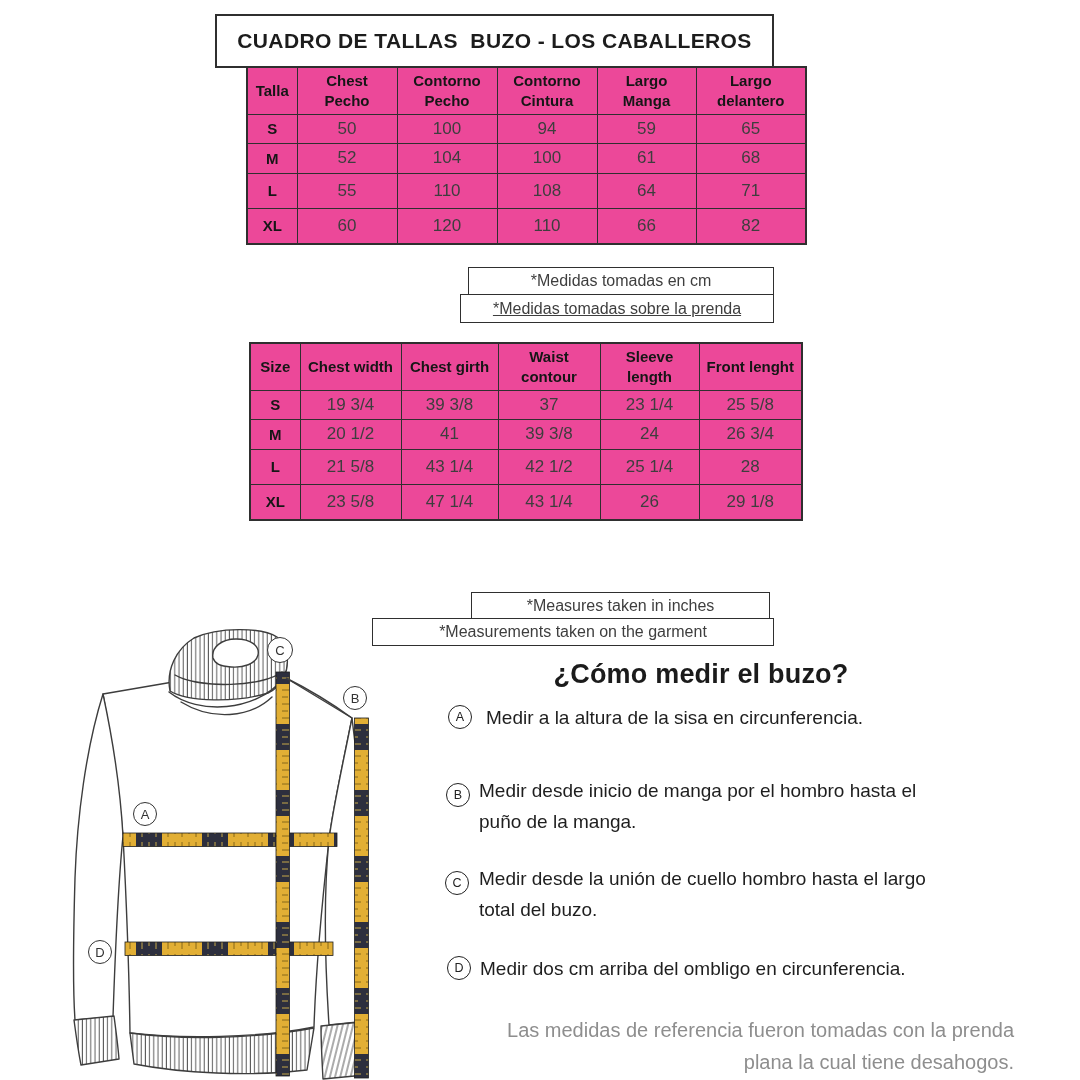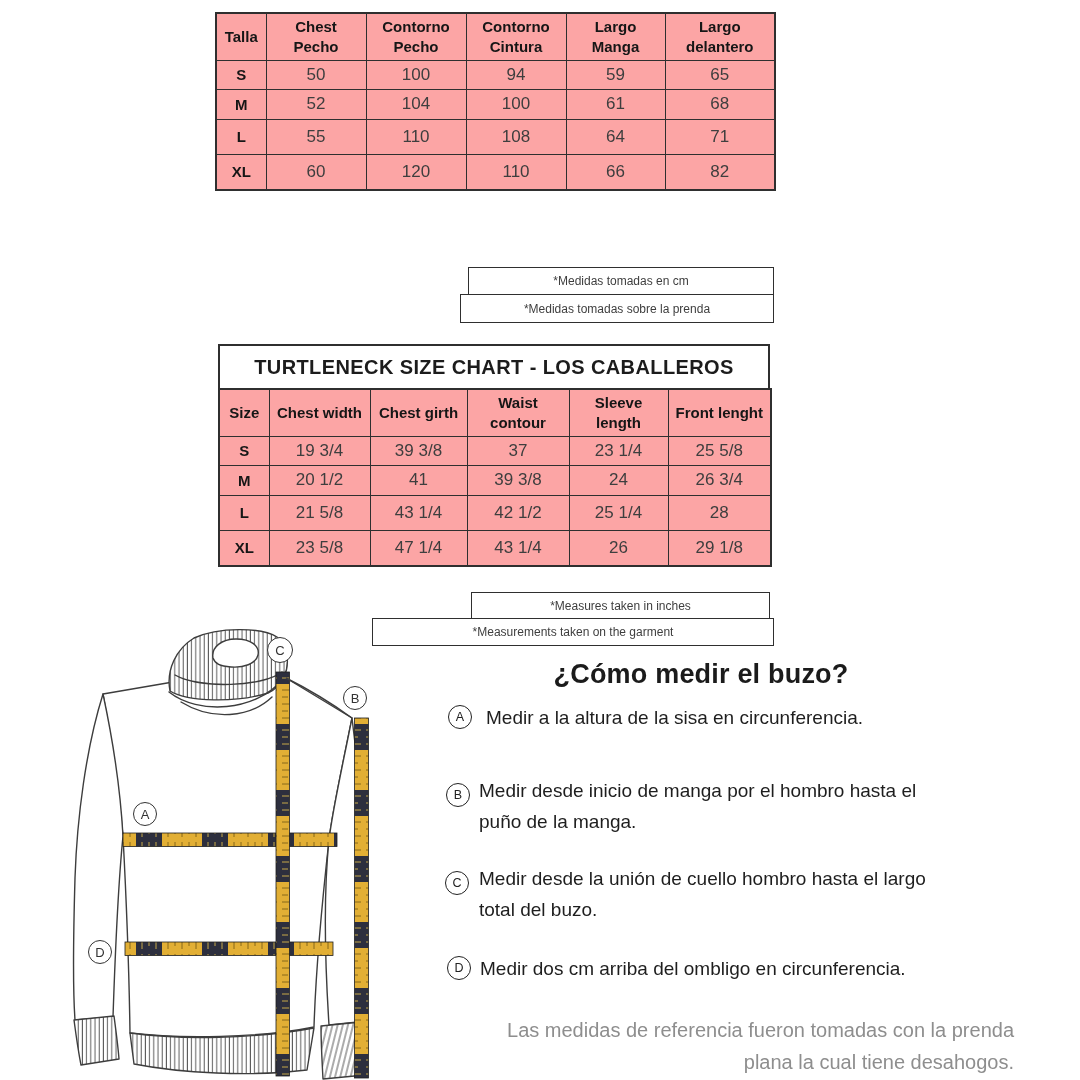--- a/index.html
+++ b/index.html
@@ -12,42 +12,43 @@
   
   .size-table { position:absolute; }
   .tbl-title {
     border:2px solid #2f2f2f; display:flex; align-items:center; justify-content:center;
     font-weight:bold; letter-spacing:.4px; color:#1c1c1c; background:#fff;
   }
   .tbl-title.es { height:54px; font-size:21px; }
   .tbl-title.en { height:46px; font-size:20px; }
   table.sizes {
     width:100%; border-collapse:collapse; table-layout:fixed; margin-top:-2px;
-    background:#fca5a5;
+    background:#ec4899;
+    margin-left:31px;
   }
   table.sizes th, table.sizes td {
     border:1.5px solid #2f2f2f; text-align:center; vertical-align:middle; overflow:hidden;
   }
   table.sizes thead th {
     font-size:15px; font-weight:bold; color:#161616; white-space:pre-line; line-height:1.3;
     height:47px;
   }
   table.sizes td { font-size:17px; color:#3e3e3e; font-weight:normal; }
   table.sizes tbody th { font-size:15px; font-weight:bold; color:#161616; }
   table.sizes tr.r0 > * { height:29px; }
   table.sizes tr.r1 > * { height:30px; }
   table.sizes tr.r2 > * { height:35px; }
   table.sizes tr.r3 > * { height:36px; }
   table.sizes { border:2px solid #2f2f2f; }
 
   
   .note {
     position:absolute; border:1.5px solid #2f2f2f; background:#fff;
     display:flex; align-items:center; justify-content:center;
-    font-size:12px; color:#3e3e3e; white-space:nowrap;
+    font-size:16px; color:#3e3e3e; white-space:nowrap;
   }
 
   
   .howto-title {
     position:absolute; text-align:center; font-size:27px; color:#1b1b1b; letter-spacing:.2px;
   }
   .item-circle {
     position:absolute; width:24px; height:24px; border:1.4px solid #222; border-radius:50%;
     display:flex; align-items:center; justify-content:center;
     font-size:12.5px; color:#222; background:#fff;
@@ -64,20 +65,21 @@
   .diagram-circle {
     position:absolute; border:1.4px solid #333; border-radius:50%; background:#fff;
     display:flex; align-items:center; justify-content:center;
     font-size:13px; color:#333;
   }
 </style>
 </head>
 <body>
 
 <section class="size-table" style="left:215px; top:14px; width:559px;">
+  <div class="tbl-title es">CUADRO DE TALLAS&nbsp; BUZO - LOS CABALLEROS</div>
   <table class="sizes">
     <colgroup>
         <col style="width:50px">
         <col style="width:100px">
         <col style="width:100px">
         <col style="width:100px">
         <col style="width:99px">
         <col style="width:110px">
       </colgroup>
     <thead>
@@ -126,24 +128,23 @@
         <td>120</td>
         <td>110</td>
         <td>66</td>
         <td>82</td>
       </tr>
     </tbody>
   </table>
 </section>
 
 <div class="note" style="left:468px; top:267px; width:306px; height:28px;">*Medidas tomadas en cm</div>
-<div class="note" style="left:460px; top:294px; width:314px; height:29px;">*Medidas tomadas sobre la prenda</div>
+<div class="note" style="left:460px; top:294px; width:314px; height:29px;text-decoration:underline;">*Medidas tomadas sobre la prenda</div>
 
 <section class="size-table" style="left:218px; top:344px; width:552px;">
-  <div class="tbl-title en">TURTLENECK SIZE CHART - LOS CABALLEROS</div>
   <table class="sizes">
     <colgroup>
         <col style="width:50px">
         <col style="width:101px">
         <col style="width:97px">
         <col style="width:102px">
         <col style="width:99px">
         <col style="width:103px">
       </colgroup>
     <thead>

